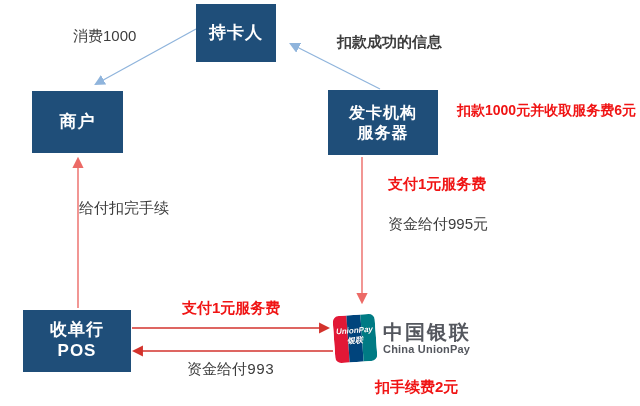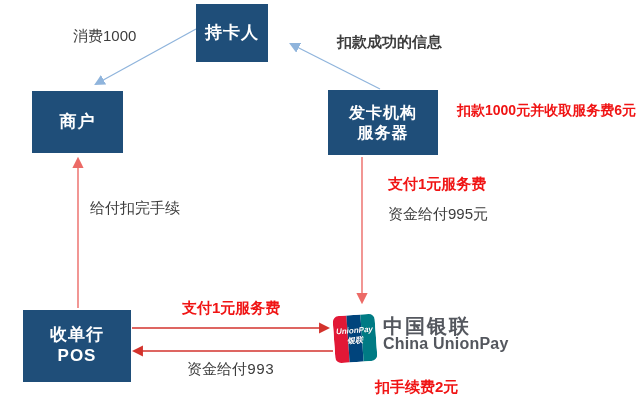--- a/index.html
+++ b/index.html
@@ -20,37 +20,37 @@
 
   .node{
     position:absolute;
     background:var(--box-fill,#1F4E79);
     color:var(--box-text,#FFFFFF);
     display:flex;flex-direction:column;
     align-items:center;justify-content:center;
     font-weight:bold;font-size:17px;line-height:1.22;
     letter-spacing:1px;text-align:center;
   }
-  .node-cardholder{left:196px;top:4px;width:72px;height:58px;}
+  .node-cardholder{left:196px;top:4px;width:80px;height:58px;}
   .node-merchant{left:32px;top:91px;width:91px;height:62px;font-family:Liberation Serif, serif;}
   .node-issuer{left:328px;top:90px;width:110px;height:65px;font-size:16px;}
-  .node-acquirer{left:23px;top:310px;width:108px;height:72px;}
+  .node-acquirer{left:23px;top:310px;width:108px;height:62px;}
 
   .lbl{
     position:absolute;font-size:15px;
     color:var(--gray-text,#3D3D3D);
     white-space:nowrap;line-height:1.1;
   }
   .lbl.red{color:var(--red-text,#F01414);font-weight:bold;}
   .lbl-consume{left:73px;top:28px;}
   .lbl-deduct-msg{left:337px;top:34px;font-weight:bold;}
   .lbl-issuer-note{left:457px;top:103px;font-size:14px;}
   .lbl-issuer-fee{left:388px;top:176px;}
-  .lbl-issuer-pay{left:388px;top:206px;}
-  .lbl-balance{left:90px;top:200px;line-height:16px;white-space:normal;width:110px;}
+  .lbl-issuer-pay{left:388px;top:216px;}
+  .lbl-balance{left:79px;top:200px;line-height:16px;white-space:normal;width:110px;}
   .lbl-acquirer-fee{left:182px;top:300px;}
   .lbl-union-pay993{left:187px;top:363px;font-family:Liberation Mono, monospace;}
   .lbl-acquirer-note{left:32px;top:388px;}
   .lbl-union-note{left:375px;top:379px;}
 
   
   .up-logo{position:absolute;left:334px;top:315px;display:flex;align-items:flex-start;}
   .up-card{
     position:relative;width:42px;height:47px;border-radius:6px;
     overflow:hidden;display:flex;transform:rotate(-4deg);
@@ -60,22 +60,22 @@
   .up-stripe.s-red{background:var(--unionpay-red,#E21836);}
   .up-stripe.s-blue{background:var(--unionpay-blue,#00447C);}
   .up-stripe.s-teal{background:var(--unionpay-teal,#007B84);}
   .up-card-text{
     position:absolute;left:0;right:0;top:11px;
     color:#fff;text-align:center;font-weight:bold;font-style:italic;
     font-size:8px;line-height:10px;letter-spacing:0;
     text-shadow:0 0 1px rgba(0,0,0,0.25);
   }
   .up-names{margin-left:7px;color:var(--unionpay-gray,#54575E);}
-  .up-cn{font-size:20px;font-weight:bold;letter-spacing:2px;line-height:22px;}
-  .up-en{font-size:16px;font-weight:bold;line-height:13px;letter-spacing:0.2px;}
+  .up-cn{font-size:20px;font-weight:bold;letter-spacing:2px;line-height:22px;margin-top:6px;}
+  .up-en{font-size:11px;font-weight:bold;line-height:13px;letter-spacing:0.2px;}
 </style>
 </head>
 <body>
 
 <div class="stage">
 
   <svg class="arrows" viewBox="0 0 640 406">
     <defs>
       <marker id="ah-blue" viewBox="0 0 10 10" refX="8" refY="5" markerWidth="9" markerHeight="9" orient="auto-start-reverse">
         <path d="M0,0 L10,5 L0,10 z" class="mk-blue"></path>

